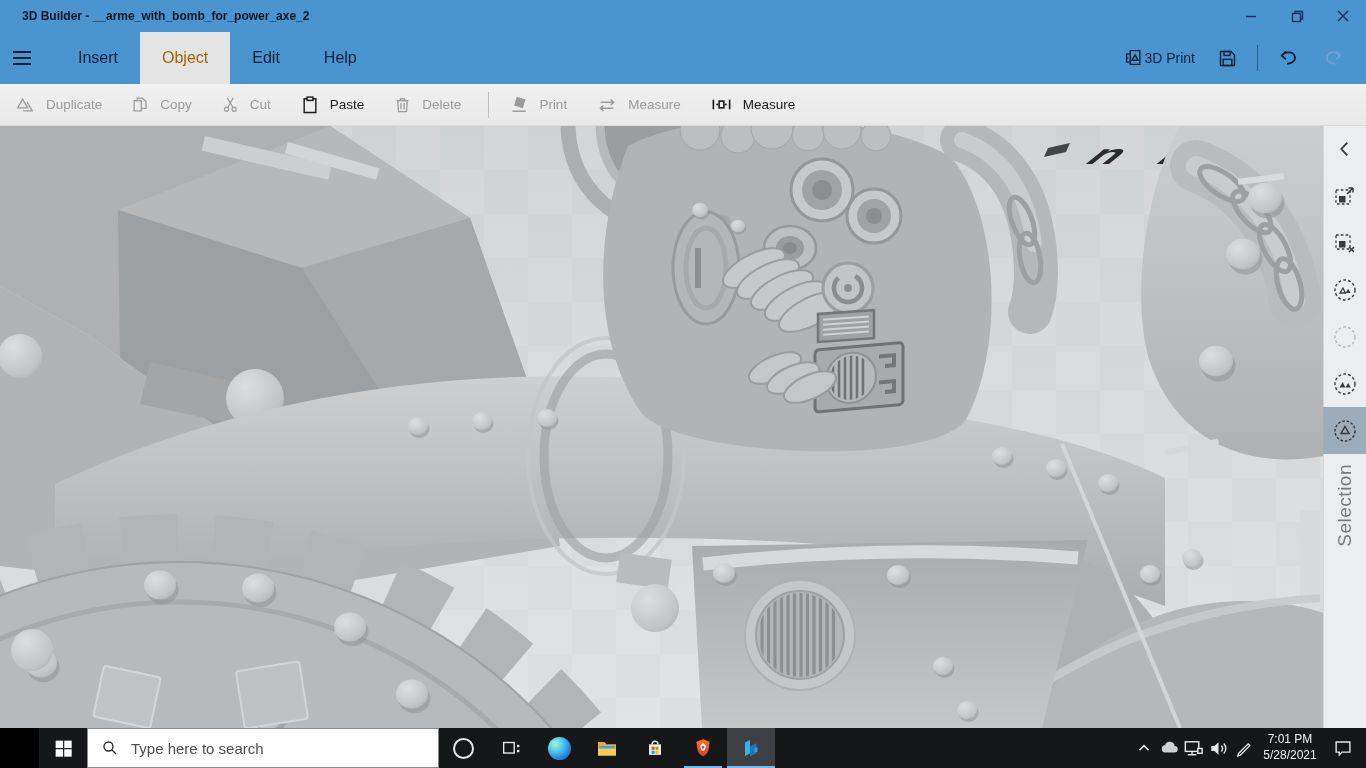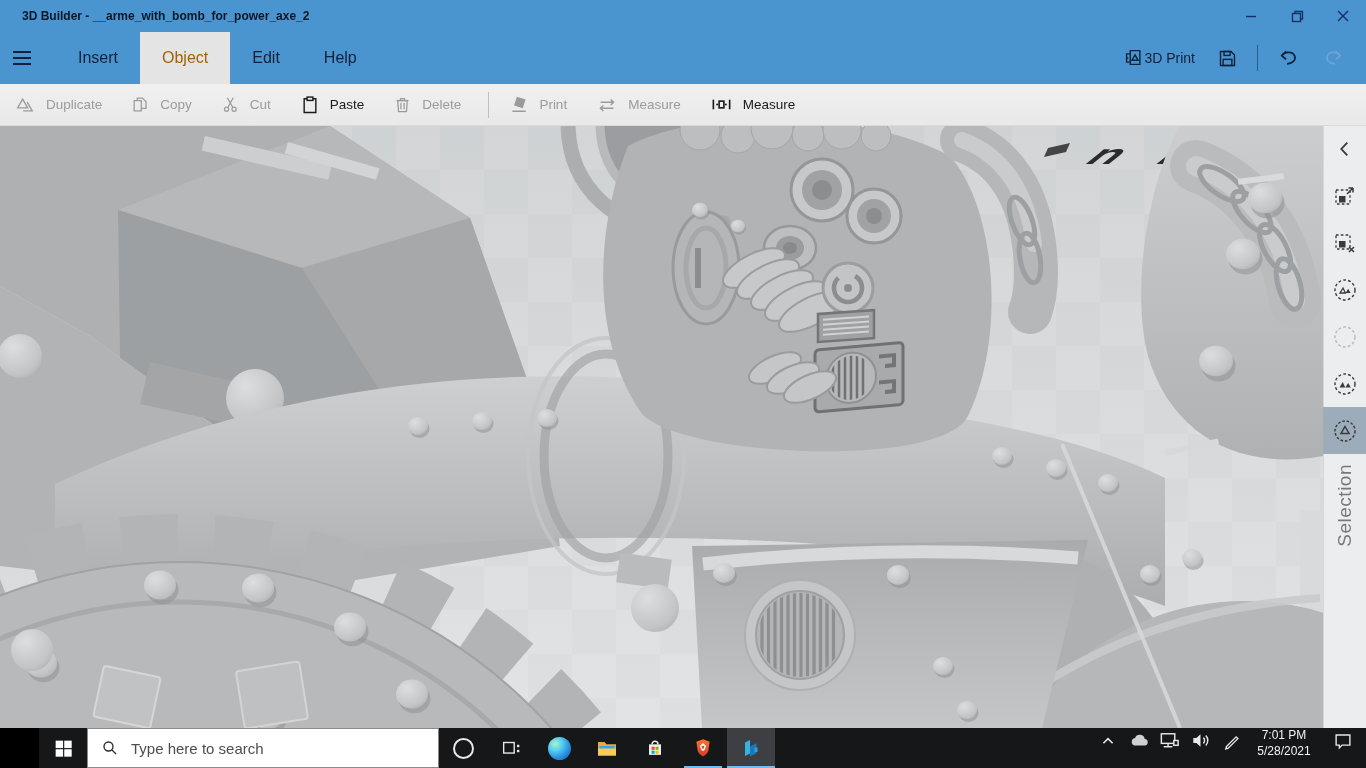--- a/index.html
+++ b/index.html
@@ -49,21 +49,21 @@
   .tk-start{width:48px;display:flex;align-items:center;justify-content:center;}
   .tk-search{width:352px;background:#fff;border:1px solid #8a8a8a;box-sizing:border-box;display:flex;align-items:center;gap:10px;padding-left:13px;}
   .tk-search input{border:0;outline:0;flex:1;font-size:15px;color:#3c3c3c;background:transparent;font-family:inherit;min-width:0;}
   .tk-search input::placeholder{color:#4d4d4d;opacity:1;}
   .tk-app{width:48px;position:relative;display:flex;align-items:center;justify-content:center;flex:none;}
   .tk-app.active{background:#3d3f42;}
   .tk-app .ul{position:absolute;bottom:0;left:50%;transform:translateX(-50%);height:2px;width:38px;background:#76b9ed;}
   .tk-app.active .ul{width:48px;}
   .edge-ic{width:23px;height:23px;border-radius:50%;background:radial-gradient(circle at 32% 30%,#aef0c8 0%,#55d1f0 30%,#2a8fe0 62%,#1a55ab 100%);}
   .cortana-ic{width:17px;height:17px;border-radius:50%;border:2px solid #e8e8e8;}
-  .tk-tray{margin-left:auto;display:flex;gap:6px;padding-right:4px;}
+  .tk-tray{margin-left:auto;display:flex;align-items:center;padding-right:4px;}
   .tray-ic{width:25px;height:25px;display:flex;align-items:center;justify-content:center;}
   .tk-clock{font-size:12px;line-height:1.3;text-align:center;width:68px;color:#f2f2f2;}
 </style>
 </head>
 <body>
 
 <div class="titlebar">
   <span class="title">3D Builder - __arme_with_bomb_for_power_axe_2</span>
   <div class="win-controls">
     <div class="wc">

